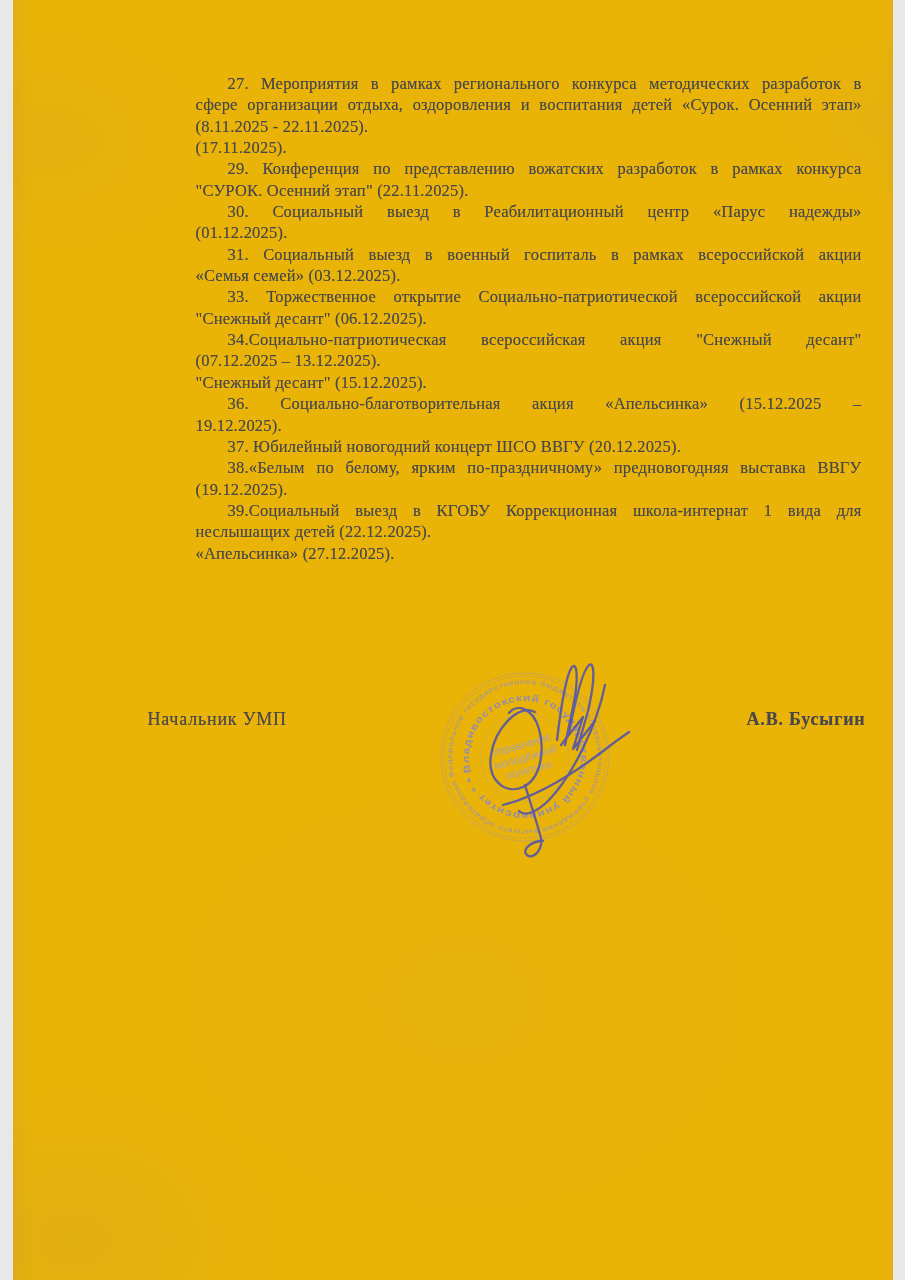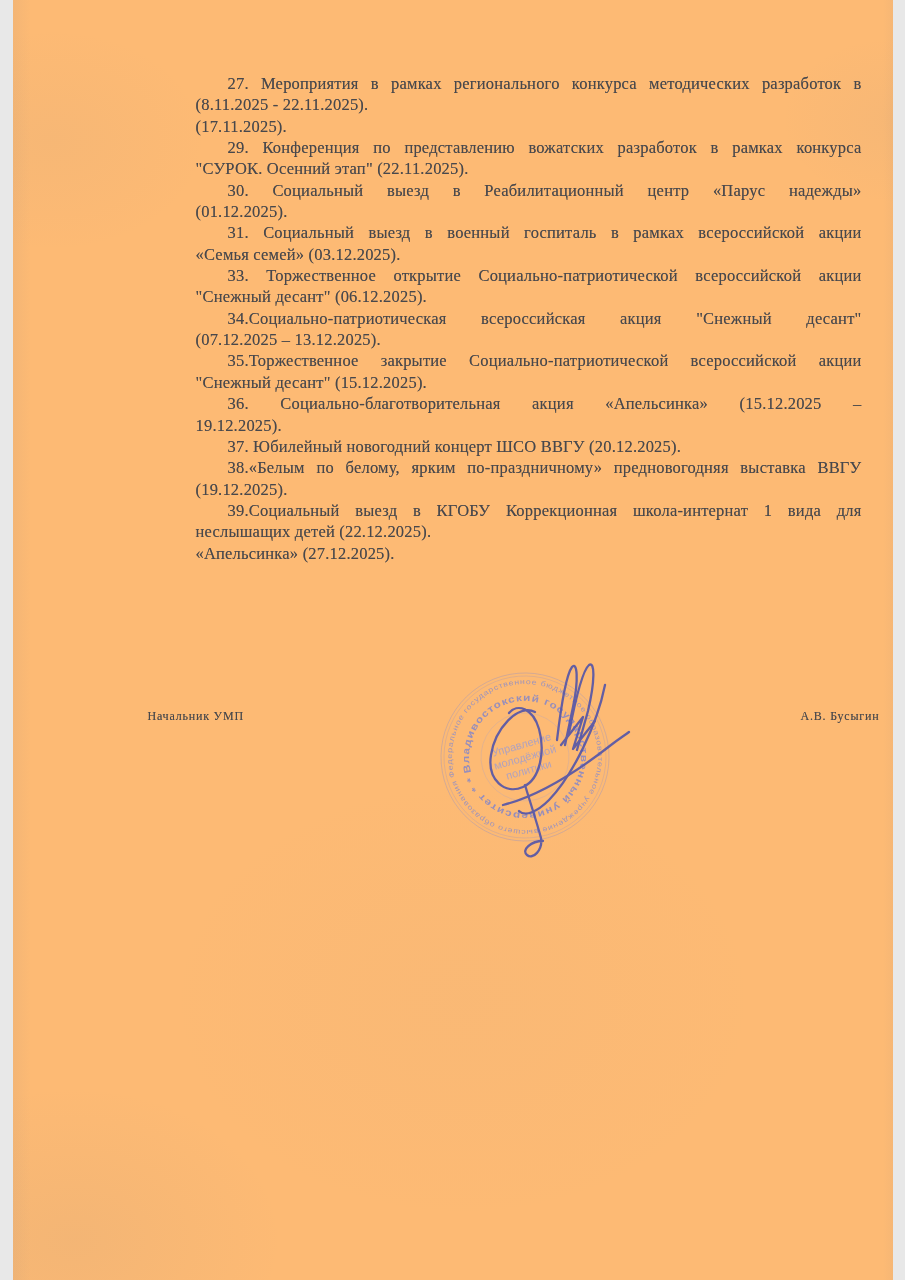--- a/index.html
+++ b/index.html
@@ -1,20 +1,20 @@
 <!DOCTYPE html>
 <html><head>
 <meta charset="utf-8">
 <style>
   html,body { margin:0; padding:0; background:#e8e8e8; }
   .page {
     position:relative;
     width:880px; height:1280px;
     margin:0 auto;
-    background:#fdba74;
+    background:#eab308;
     overflow:hidden;
     font-family:"Liberation Serif","DejaVu Serif",serif;
   }
   
   .page::before {
     content:""; position:absolute; inset:0; pointer-events:none;
     background:
       linear-gradient(90deg, rgba(120,120,128,0.07), rgba(120,120,128,0.0) 18px),
       linear-gradient(270deg, rgba(120,120,128,0.05), rgba(120,120,128,0.0) 10px),
       radial-gradient(220px 160px at 40px 140px, rgba(130,130,138,0.05), rgba(130,130,138,0) 70%),
@@ -26,48 +26,48 @@
     position:absolute; left:183px; top:73px; width:666px;
     font-size:16.5px; color:#48484c;
     letter-spacing:0.2px;
     text-shadow:0 0 0.6px rgba(72,72,78,0.55);
   }
   .line { line-height:21.35px; min-height:21.35px; white-space:normal; }
   .line.just { text-align:justify; text-align-last:justify; }
   .line.indent { padding-left:32px; }
   .sign-label, .sign-name {
     position:absolute; top:709px;
-    font-size:12px; color:#48484c; letter-spacing:0.8px;
+    font-size:18px; color:#48484c; letter-spacing:0.8px;
     text-shadow:0 0 0.6px rgba(72,72,78,0.55);
   }
   .sign-label { left:135px; }
-  .sign-name  { right:13px; }
+  .sign-name  { right:27px;font-weight:bold; }
   .stamp-svg { position:absolute; left:417px; top:662px; }
   .sig-svg   { position:absolute; left:420px; top:643px; }
 </style>
 </head>
 <body>
 
 <div class="page">
 
   <div class="body-text" id="paragraphs">
       <div class="line just indent">27. Мероприятия в рамках регионального конкурса методических разработок в</div>
+      <div class="line just">сфере организации отдыха, оздоровления и воспитания детей «Сурок. Осенний этап»</div>
       <div class="line">(8.11.2025 - 22.11.2025).</div>
       <div class="line">(17.11.2025).</div>
       <div class="line just indent">29. Конференция по представлению вожатских разработок в рамках конкурса</div>
       <div class="line">"СУРОК. Осенний этап" (22.11.2025).</div>
       <div class="line just indent">30. Социальный выезд в Реабилитационный центр «Парус надежды»</div>
       <div class="line">(01.12.2025).</div>
       <div class="line just indent">31. Социальный выезд в военный госпиталь в рамках всероссийской акции</div>
       <div class="line">«Семья семей» (03.12.2025).</div>
       <div class="line just indent">33. Торжественное открытие Социально-патриотической всероссийской акции</div>
       <div class="line">"Снежный десант" (06.12.2025).</div>
       <div class="line just indent">34.Социально-патриотическая всероссийская акция "Снежный десант"</div>
       <div class="line">(07.12.2025 – 13.12.2025).</div>
-      <div class="line just indent">35.Торжественное закрытие Социально-патриотической всероссийской акции</div>
       <div class="line">"Снежный десант" (15.12.2025).</div>
       <div class="line just indent">36. Социально-благотворительная акция «Апельсинка» (15.12.2025 –</div>
       <div class="line">19.12.2025).</div>
       <div class="line indent">37. Юбилейный новогодний концерт ШСО ВВГУ (20.12.2025).</div>
       <div class="line just indent">38.«Белым по белому, ярким по-праздничному» предновогодняя выставка ВВГУ</div>
       <div class="line">(19.12.2025).</div>
       <div class="line just indent">39.Социальный выезд в КГОБУ Коррекционная школа-интернат 1 вида для</div>
       <div class="line">неслышащих детей (22.12.2025).</div>
       <div class="line">«Апельсинка» (27.12.2025).</div>
     </div>

